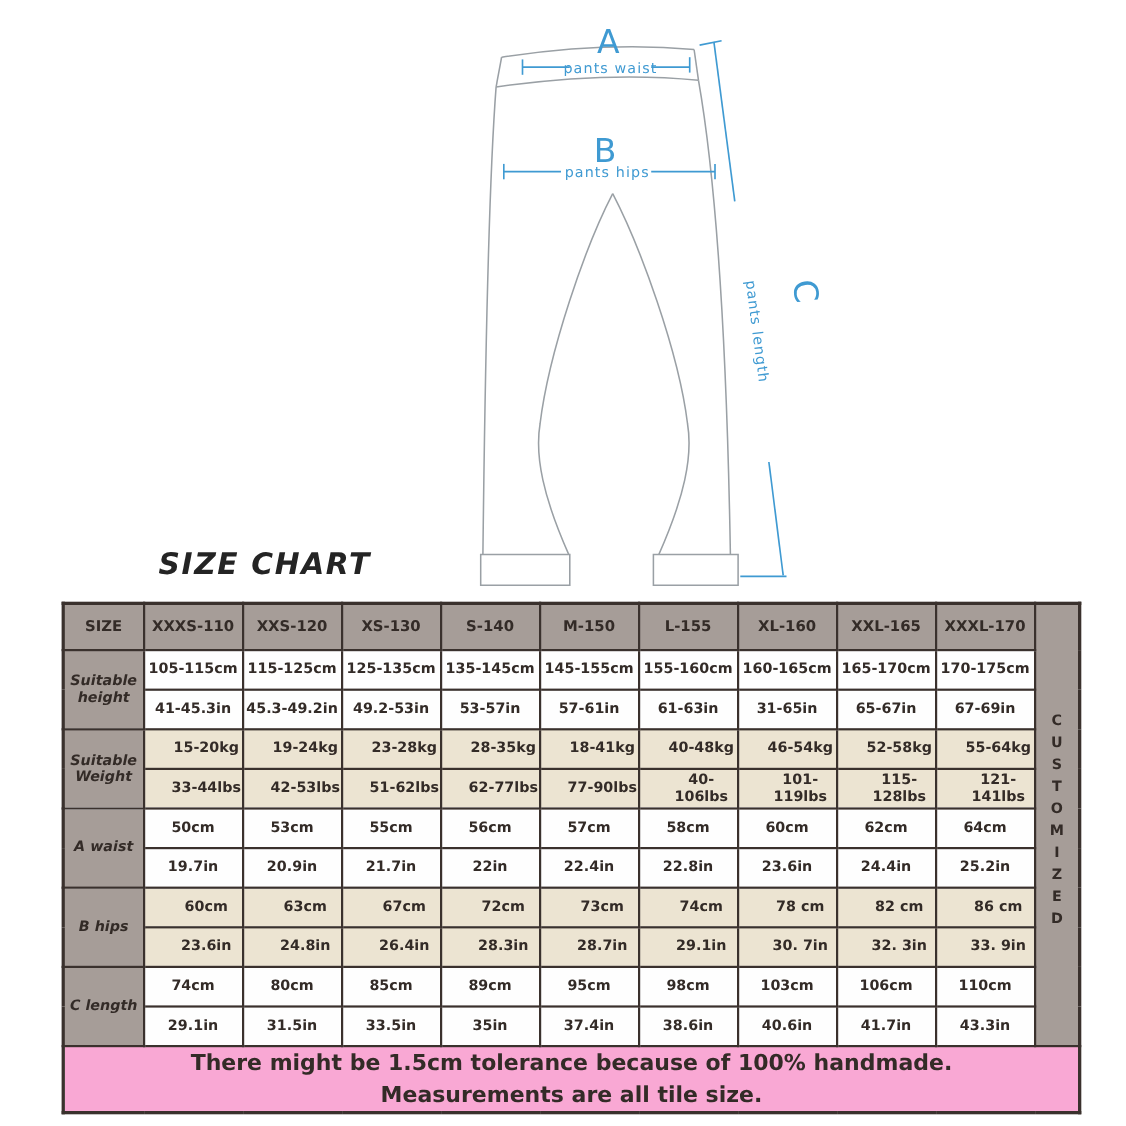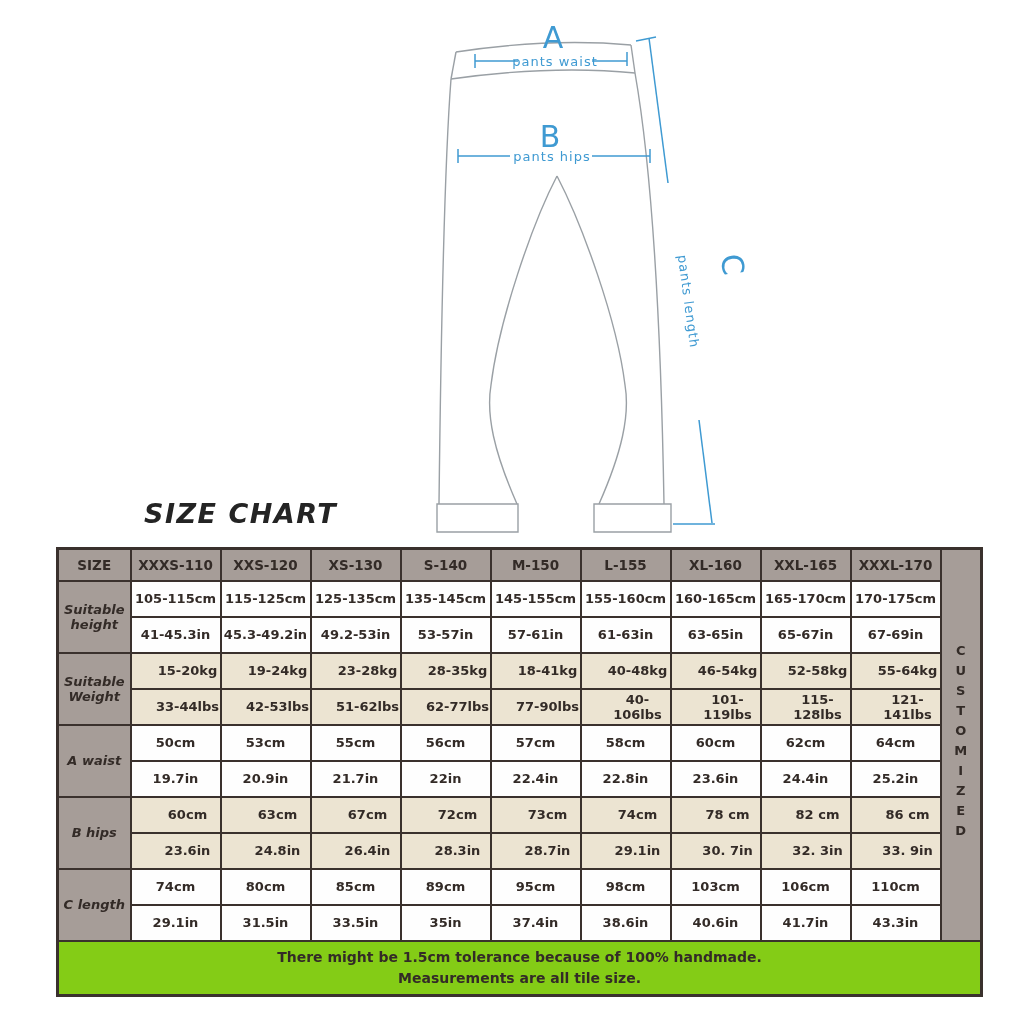--- a/index.html
+++ b/index.html
@@ -22,32 +22,32 @@
   table.size {
     position:absolute; left:56px; top:547px; width:924px;
     border-collapse:collapse; table-layout:fixed;
     border:3px solid #3a312d;
     font-size:13px; font-weight:bold; color:#332b27;
   }
   table.size td, table.size th {
     border:2px solid #3a312d; text-align:center; vertical-align:middle;
     padding:0; overflow:hidden;
   }
-  tr.head { height:32px; }
+  tr.head { height:42px; }
   th.col  { background:#a69d98; font-size:13.5px; }
   td.lbl  { background:#a69d98;font-style:italic; }
   tr.sub  { height:36px; }
   tr.w td.val { background:#fefefe;margin-left:48px; }
   tr.b td.val { background:#ece4d2;padding-left:24px; }
   td.vert { background:#a69d98; }
   .vtext {
     writing-mode:vertical-rl; text-orientation:upright;
     letter-spacing:5px; font-size:13px; display:inline-block;
   }
-  tr.note td { background:#84cc16; height:52px; font-size:14px; line-height:1.45; }
+  tr.note td { background:#f9a8d4; height:52px; font-size:20px; line-height:1.45; }
 </style>
 </head>
 <body>
 
 <div class="canvas">
 
   <svg class="diagram" width="1024" height="545" viewBox="0 0 1024 545">
     <g stroke="#9aa0a5" stroke-width="1.4" fill="none">
 
       <path d="M456,52 C515,43 575,40 631,45"></path>
@@ -137,21 +137,21 @@
       <td class="val">165-170cm</td>
       <td class="val">170-175cm</td>
     </tr>
     <tr class="sub w">
       <td class="val">41-45.3in</td>
       <td class="val">45.3-49.2in</td>
       <td class="val">49.2-53in</td>
       <td class="val">53-57in</td>
       <td class="val">57-61in</td>
       <td class="val">61-63in</td>
-      <td class="val">63-65in</td>
+      <td class="val">31-65in</td>
       <td class="val">65-67in</td>
       <td class="val">67-69in</td>
     </tr>
 
     <tr class="sub b">
       <td class="lbl" rowspan="2">Suitable Weight</td>
       <td class="val">15-20kg</td>
       <td class="val">19-24kg</td>
       <td class="val">23-28kg</td>
       <td class="val">28-35kg</td>

